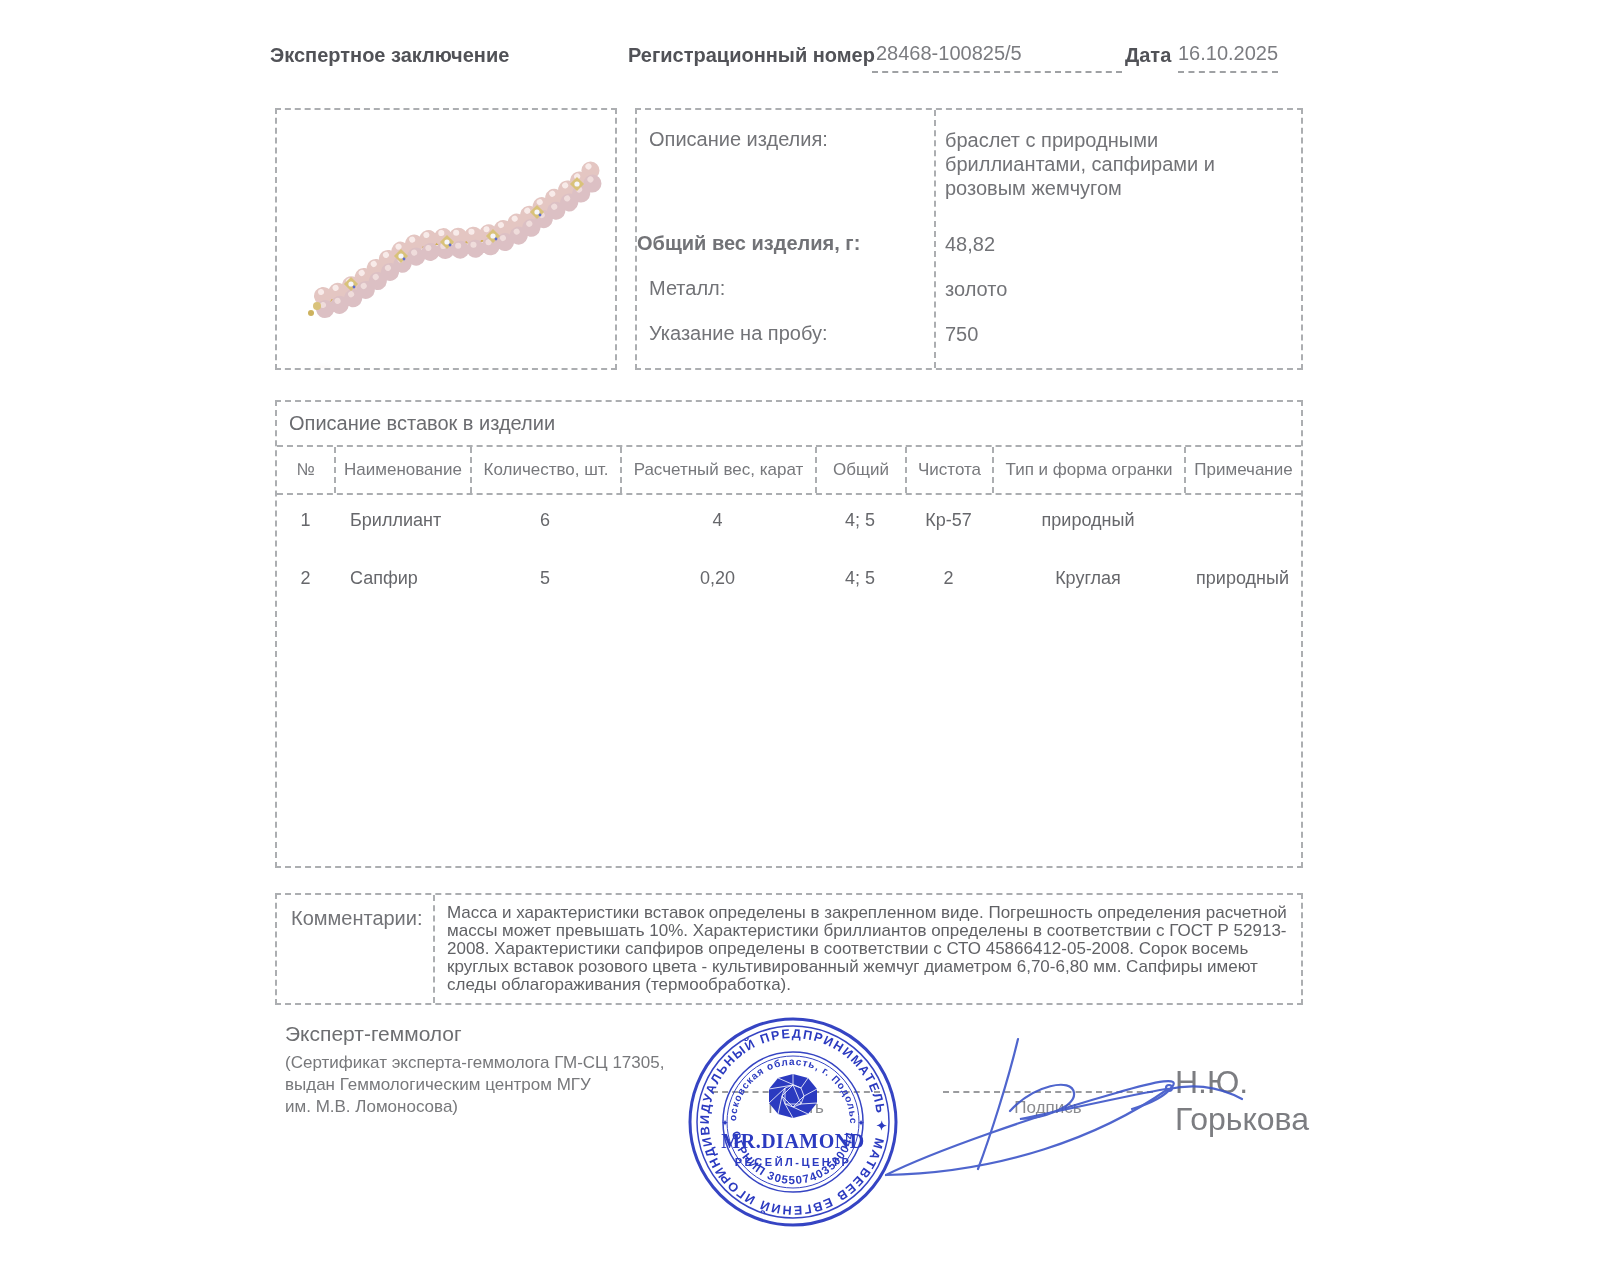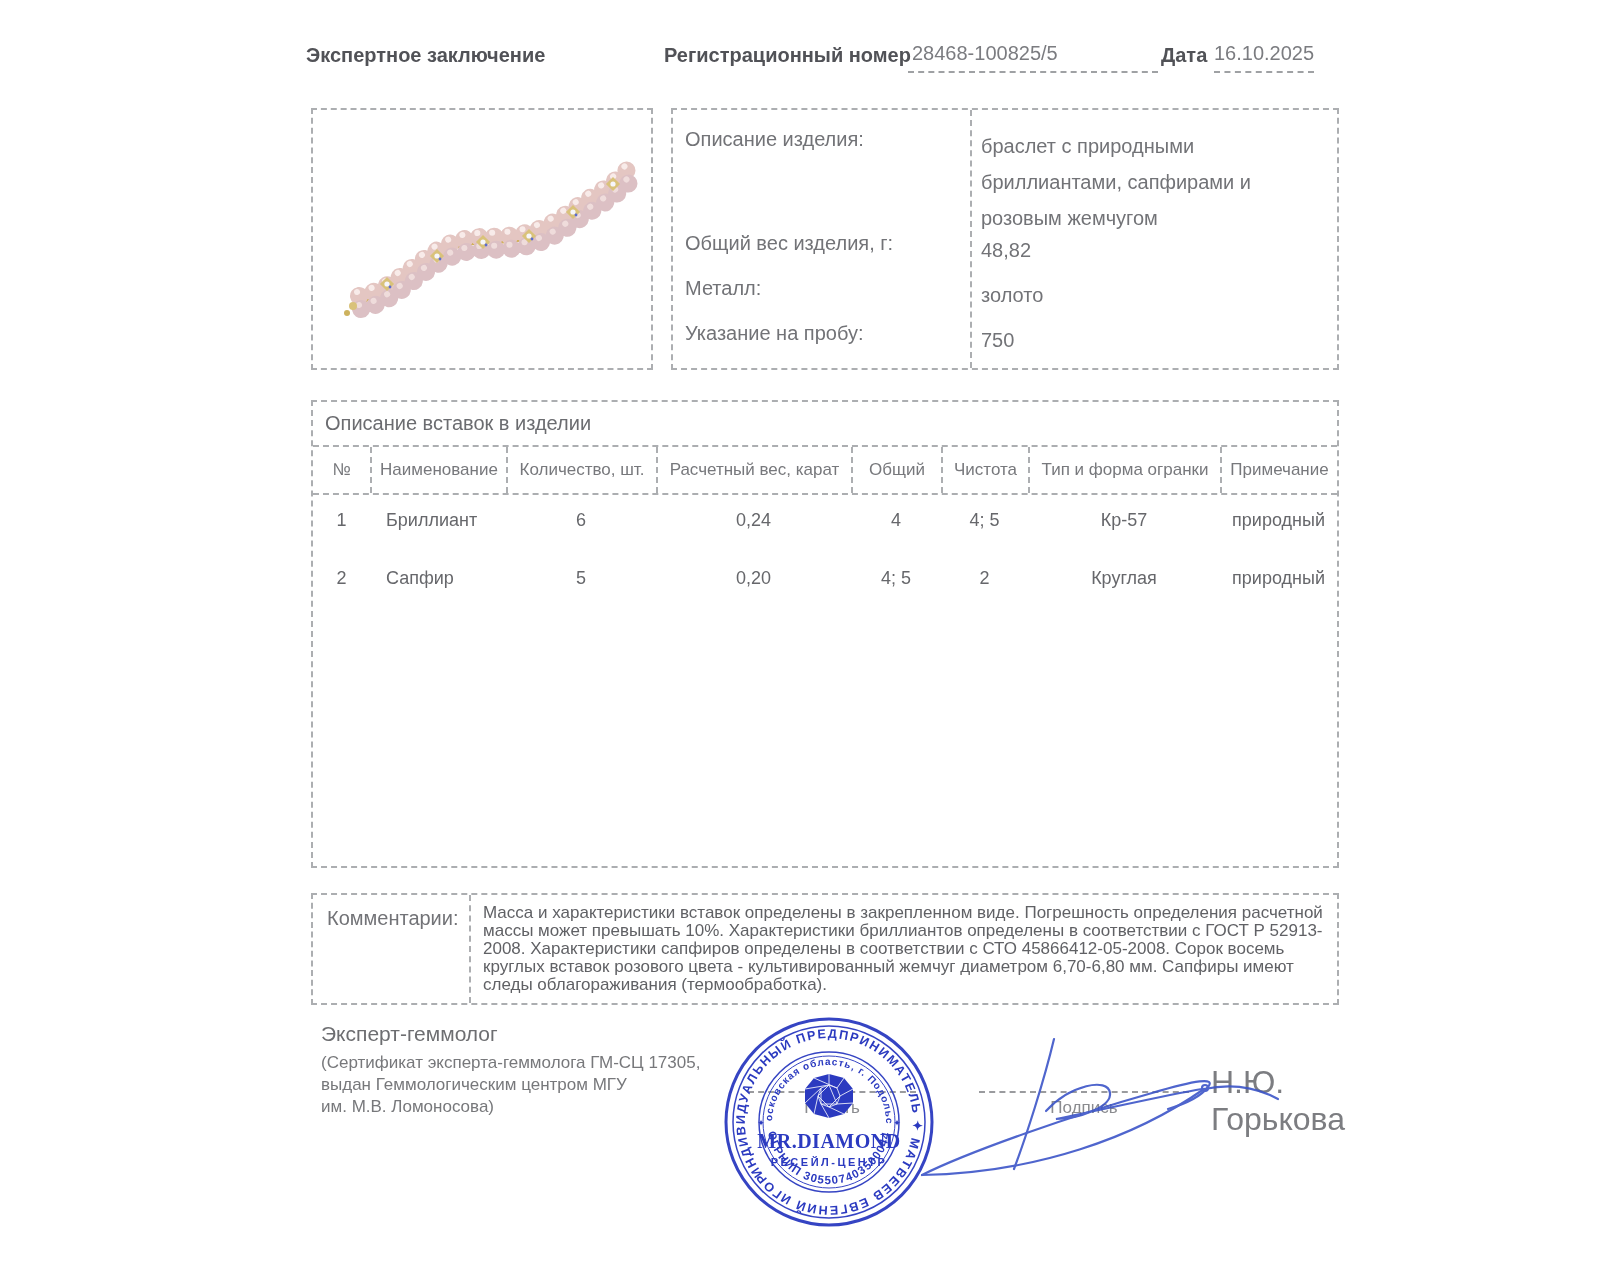--- a/index.html
+++ b/index.html
@@ -1,24 +1,24 @@
 <!DOCTYPE html>
 <html><head>
 <meta charset="utf-8">
 <style>
   html,body{margin:0;padding:0;background:#fff;}
   .page{position:relative;width:1342px;height:1280px;background:#ffffff;overflow:hidden;
-        font-family:"Liberation Sans","DejaVu Sans",sans-serif;margin-left:36px;}
+        font-family:"Liberation Sans","DejaVu Sans",sans-serif;}
   .abs{position:absolute;}
   .lbl-bold{font-weight:bold;color:#515257;font-size:20px;}
   .val-gray{color:#7b7c80;font-size:20px;}
   .dash-box{border:2px dashed #acaeb1;box-sizing:border-box;}
   .dash-under{border-bottom:2px dashed #9fa1a4;}
   .desc-label{color:#727377;font-size:20px;}
-  .desc-value{color:#727377;font-size:20px;line-height:36px;}
+  .desc-value{color:#727377;font-size:20px;line-height:24px;}
   .tbl-title{color:#6b6c70;font-size:20px;}
   .tbl-grid{display:grid;grid-template-columns:57px 136px 150px 195px 90px 87px 192px 1fr;}
   .tbl-head{border-top:2px dashed #acaeb1;border-bottom:2px dashed #acaeb1;}
   .th{display:flex;align-items:center;justify-content:center;font-size:17px;color:#77787c;
       border-left:2px dashed #acaeb1;box-sizing:border-box;height:46px;}
   .th:first-child{border-left:none;}
   .td{display:flex;align-items:center;justify-content:center;font-size:18px;color:#66676b;height:58px;}
   .td.left{justify-content:flex-start;padding-left:16px;}
   .comments-text{font-size:17px;line-height:18px;color:#606165;}
   .sig-label{font-size:17px;color:#8a8b8f;text-align:center;}
@@ -95,21 +95,21 @@
         <circle cx="40" cy="196" r="4" fill="#d9c27a"></circle>
         <circle cx="34" cy="203" r="3" fill="#cdb25e"></circle>
       </g>
     </svg>
   </div>
 
   <div class="abs dash-box" style="left:635px;top:108px;width:668px;height:262px;">
     <div class="abs vdash" style="left:297px;top:0;bottom:0;"></div>
     <div class="abs desc-label" style="left:12px;top:18px;">Описание изделия:</div>
     <div class="abs desc-value" style="left:308px;top:18px;width:348px;">браслет с природными бриллиантами, сапфирами и розовым жемчугом</div>
-    <div class="abs desc-label" style="left:12px;top:122px;">Общий вес изделия, г:</div>
+    <div class="abs desc-label" style="left:0;top:122px;font-weight:bold;">Общий вес изделия, г:</div>
     <div class="abs desc-value" style="left:308px;top:122px;">48,82</div>
     <div class="abs desc-label" style="left:12px;top:167px;">Металл:</div>
     <div class="abs desc-value" style="left:308px;top:167px;">золото</div>
     <div class="abs desc-label" style="left:12px;top:212px;">Указание на пробу:</div>
     <div class="abs desc-value" style="left:308px;top:212px;">750</div>
   </div>
 
   <div class="abs dash-box" style="left:275px;top:400px;width:1028px;height:468px;">
     <div class="abs tbl-title" style="left:12px;top:10px;">Описание вставок в изделии</div>
 
@@ -121,21 +121,20 @@
       <div class="th">Общий</div>
       <div class="th">Чистота</div>
       <div class="th">Тип и форма огранки</div>
       <div class="th">Примечание</div>
     </div>
 
     <div class="abs tbl-grid" style="left:0;right:0;top:89px;">
       <div class="td">1</div>
       <div class="td left">Бриллиант</div>
       <div class="td">6</div>
-      <div class="td">0,24</div>
       <div class="td">4</div>
       <div class="td">4; 5</div>
       <div class="td">Кр-57</div>
       <div class="td">природный</div>
     </div>
 
     <div class="abs tbl-grid" style="left:0;right:0;top:147px;">
       <div class="td">2</div>
       <div class="td left">Сапфир</div>
       <div class="td">5</div>

